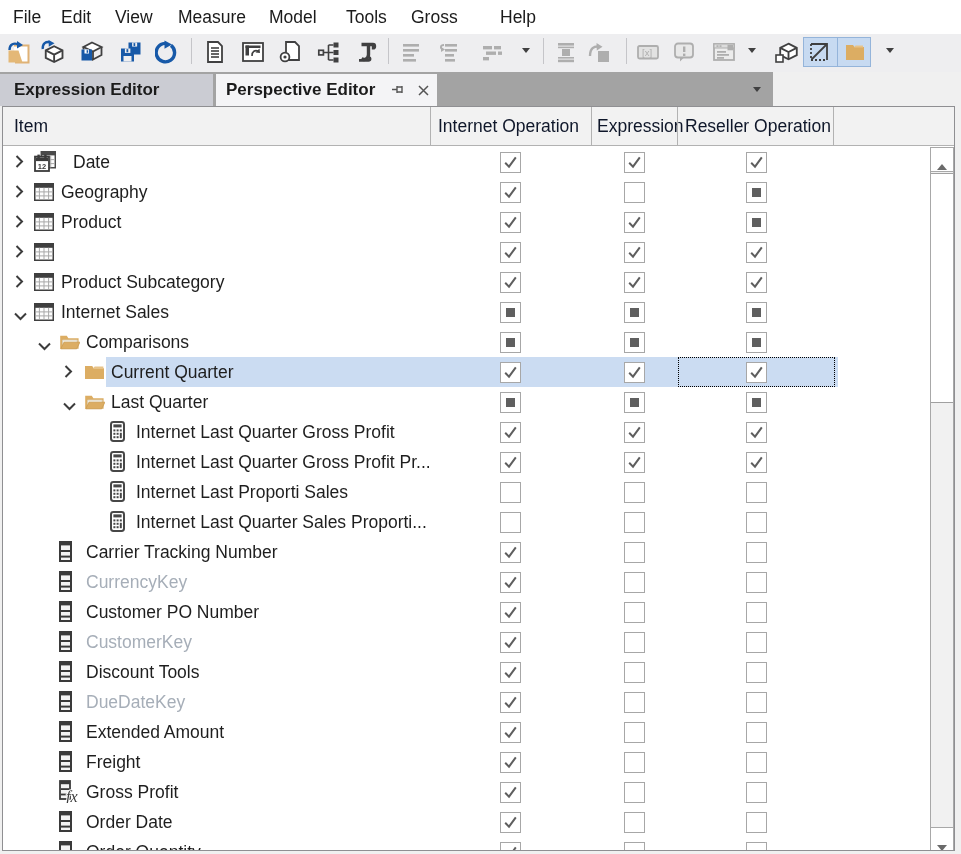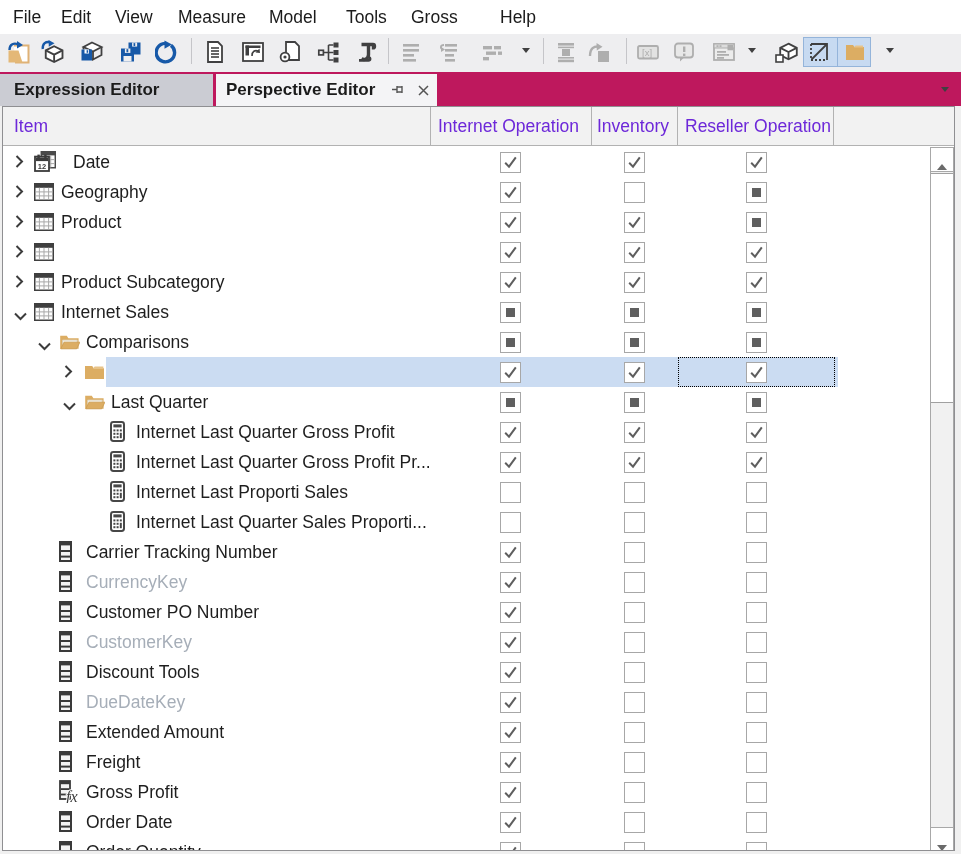--- a/index.html
+++ b/index.html
@@ -2,25 +2,25 @@
 <html><head><meta charset="utf-8"><style>
 * { margin:0; padding:0; box-sizing:border-box; }
 body { width:961px; height:854px; position:relative; overflow:hidden;
   font-family:"Liberation Sans", sans-serif; background:#f0f0f0; }
 #menubar { position:absolute; left:0; top:0; width:961px; height:34px; background:#ffffff; }
 #menubar span { position:absolute; line-height:34px; font-size:17.5px; color:#1b1b1b; }
 #toolbar { position:absolute; left:0; top:34px; width:961px; height:38px; background:#eeeef0; }
 .tbi { position:absolute; }
 .tsep { position:absolute; top:4px; width:1px; height:26px; background:#c5c5c9; }
 .dd { position:absolute; top:14px; width:0; height:0; border-left:4.5px solid transparent; border-right:4.5px solid transparent; border-top:5px solid #404041; }
-#tabstrip { position:absolute; left:0; top:72px; width:961px; height:34px; background:#be185d; }
+#tabstrip { position:absolute; left:0; top:72px; width:773px; height:34px; background:#a3a3a3; }
 .tab { position:absolute; top:2px; height:32px; font-size:17px; font-weight:bold; color:#1b1b1b; line-height:32px; }
 #grid { position:absolute; left:2px; top:106px; width:953px; height:745px; border:1px solid #8f8f92; background:#ffffff; overflow:hidden; }
 #ghead { position:absolute; left:0; top:0; width:951px; height:39px; background:#f2f2f2; border-bottom:1px solid #b2b2b2; }
-#ghead .ht { position:absolute; top:0; line-height:39px; font-size:17.5px; color:#6d28d9; }
+#ghead .ht { position:absolute; top:0; line-height:39px; font-size:17.5px; color:#0f172a; }
 #ghead .hsep { position:absolute; top:0; width:1px; height:39px; background:#b2b2b2; }
 .lbl { position:absolute; height:30px; line-height:30px; font-size:17.5px; color:#1e1e1e; white-space:nowrap; }
 .lbl.gray { color:#a6aeb8; }
 .cb { position:absolute; width:21px; height:21px; border:1px solid #a7a7a7; background:#ffffff; }
 .ind { position:absolute; left:5px; top:5px; width:9px; height:9px; background:#5f5f5f; }
 #sbar { position:absolute; left:927px; top:40px; width:24px; height:705px; background:#f1f1f1; border:1px solid #a8a8a8; }
 </style></head><body>
 
 <div id="menubar">
 <span style="left:13px">File</span>
@@ -204,21 +204,21 @@
         <path d="M2 2 L11 11 M11 2 L2 11" stroke="#555" stroke-width="1.5"></path>
       </svg>
   </div>
   <div style="position:absolute;right:12px;top:15px;width:0;height:0;border-left:4.5px solid transparent;border-right:4.5px solid transparent;border-top:5px solid #404041"></div>
 </div>
 
 <div id="grid">
   <div id="ghead">
     <div class="ht" style="left:11px">Item</div>
     <div class="ht" style="left:435px">Internet Operation</div>
-    <div class="ht" style="left:594px">Inventory</div>
+    <div class="ht" style="left:594px">Expression</div>
     <div class="ht" style="left:682px">Reseller Operation</div>
     <div class="hsep" style="left:427px"></div>
     <div class="hsep" style="left:588px"></div>
     <div class="hsep" style="left:674px"></div>
     <div class="hsep" style="left:830px"></div>
   </div>
 <div style="position:absolute;left:12px;top:47px"><svg width="9" height="15" viewBox="0 0 9 15" style="">
         <polyline points="1.5,2 7,7.5 1.5,13" fill="none" stroke="#3c3c3c" stroke-width="2"></polyline>
       </svg></div>
     <div style="position:absolute;left:31px;top:44px"><svg width="22" height="21" viewBox="0 0 22 21" style="">
@@ -383,20 +383,21 @@
     </div>
 <div style="position:absolute;left:103px;top:250px;width:732px;height:30px;background:#cbdcf2"></div>
     <div style="position:absolute;left:674.5px;top:250px;width:157px;height:29.5px;border:1px dotted #000"></div>
     <div style="position:absolute;left:61px;top:257px"><svg width="9" height="15" viewBox="0 0 9 15" style="">
         <polyline points="1.5,2 7,7.5 1.5,13" fill="none" stroke="#3c3c3c" stroke-width="2"></polyline>
       </svg></div>
     <div style="position:absolute;left:81px;top:256px"><svg width="21" height="17" viewBox="0 0 21 17" style="">
         <path d="M1 3 L8.2 3 L9.8 5.2 L20 5.2 L20 16 L1 16 Z" fill="#dcad63"></path>
         <path d="M9 5.8 L10.6 3.6 L19.4 3.6 L19.4 5.8 Z" fill="#e8c389"></path>
       </svg></div>
+    <div class="lbl" style="left:108px;top:250px">Current Quarter</div>
     <div class="cb" style="left:497px;top:255px"><svg width="19" height="19" viewBox="0 0 19 19">
         <polyline points="4.2,9.8 8,13.6 14.8,4.4" fill="none" stroke="#5e5e5e" stroke-width="2"></polyline>
       </svg></div>
     <div class="cb" style="left:621px;top:255px"><svg width="19" height="19" viewBox="0 0 19 19">
         <polyline points="4.2,9.8 8,13.6 14.8,4.4" fill="none" stroke="#5e5e5e" stroke-width="2"></polyline>
       </svg></div>
     <div class="cb" style="left:743px;top:255px"><svg width="19" height="19" viewBox="0 0 19 19">
         <polyline points="4.2,9.8 8,13.6 14.8,4.4" fill="none" stroke="#5e5e5e" stroke-width="2"></polyline>
       </svg></div>
 <div style="position:absolute;left:59px;top:290px"><svg width="15" height="9" viewBox="0 0 15 9" style="">

